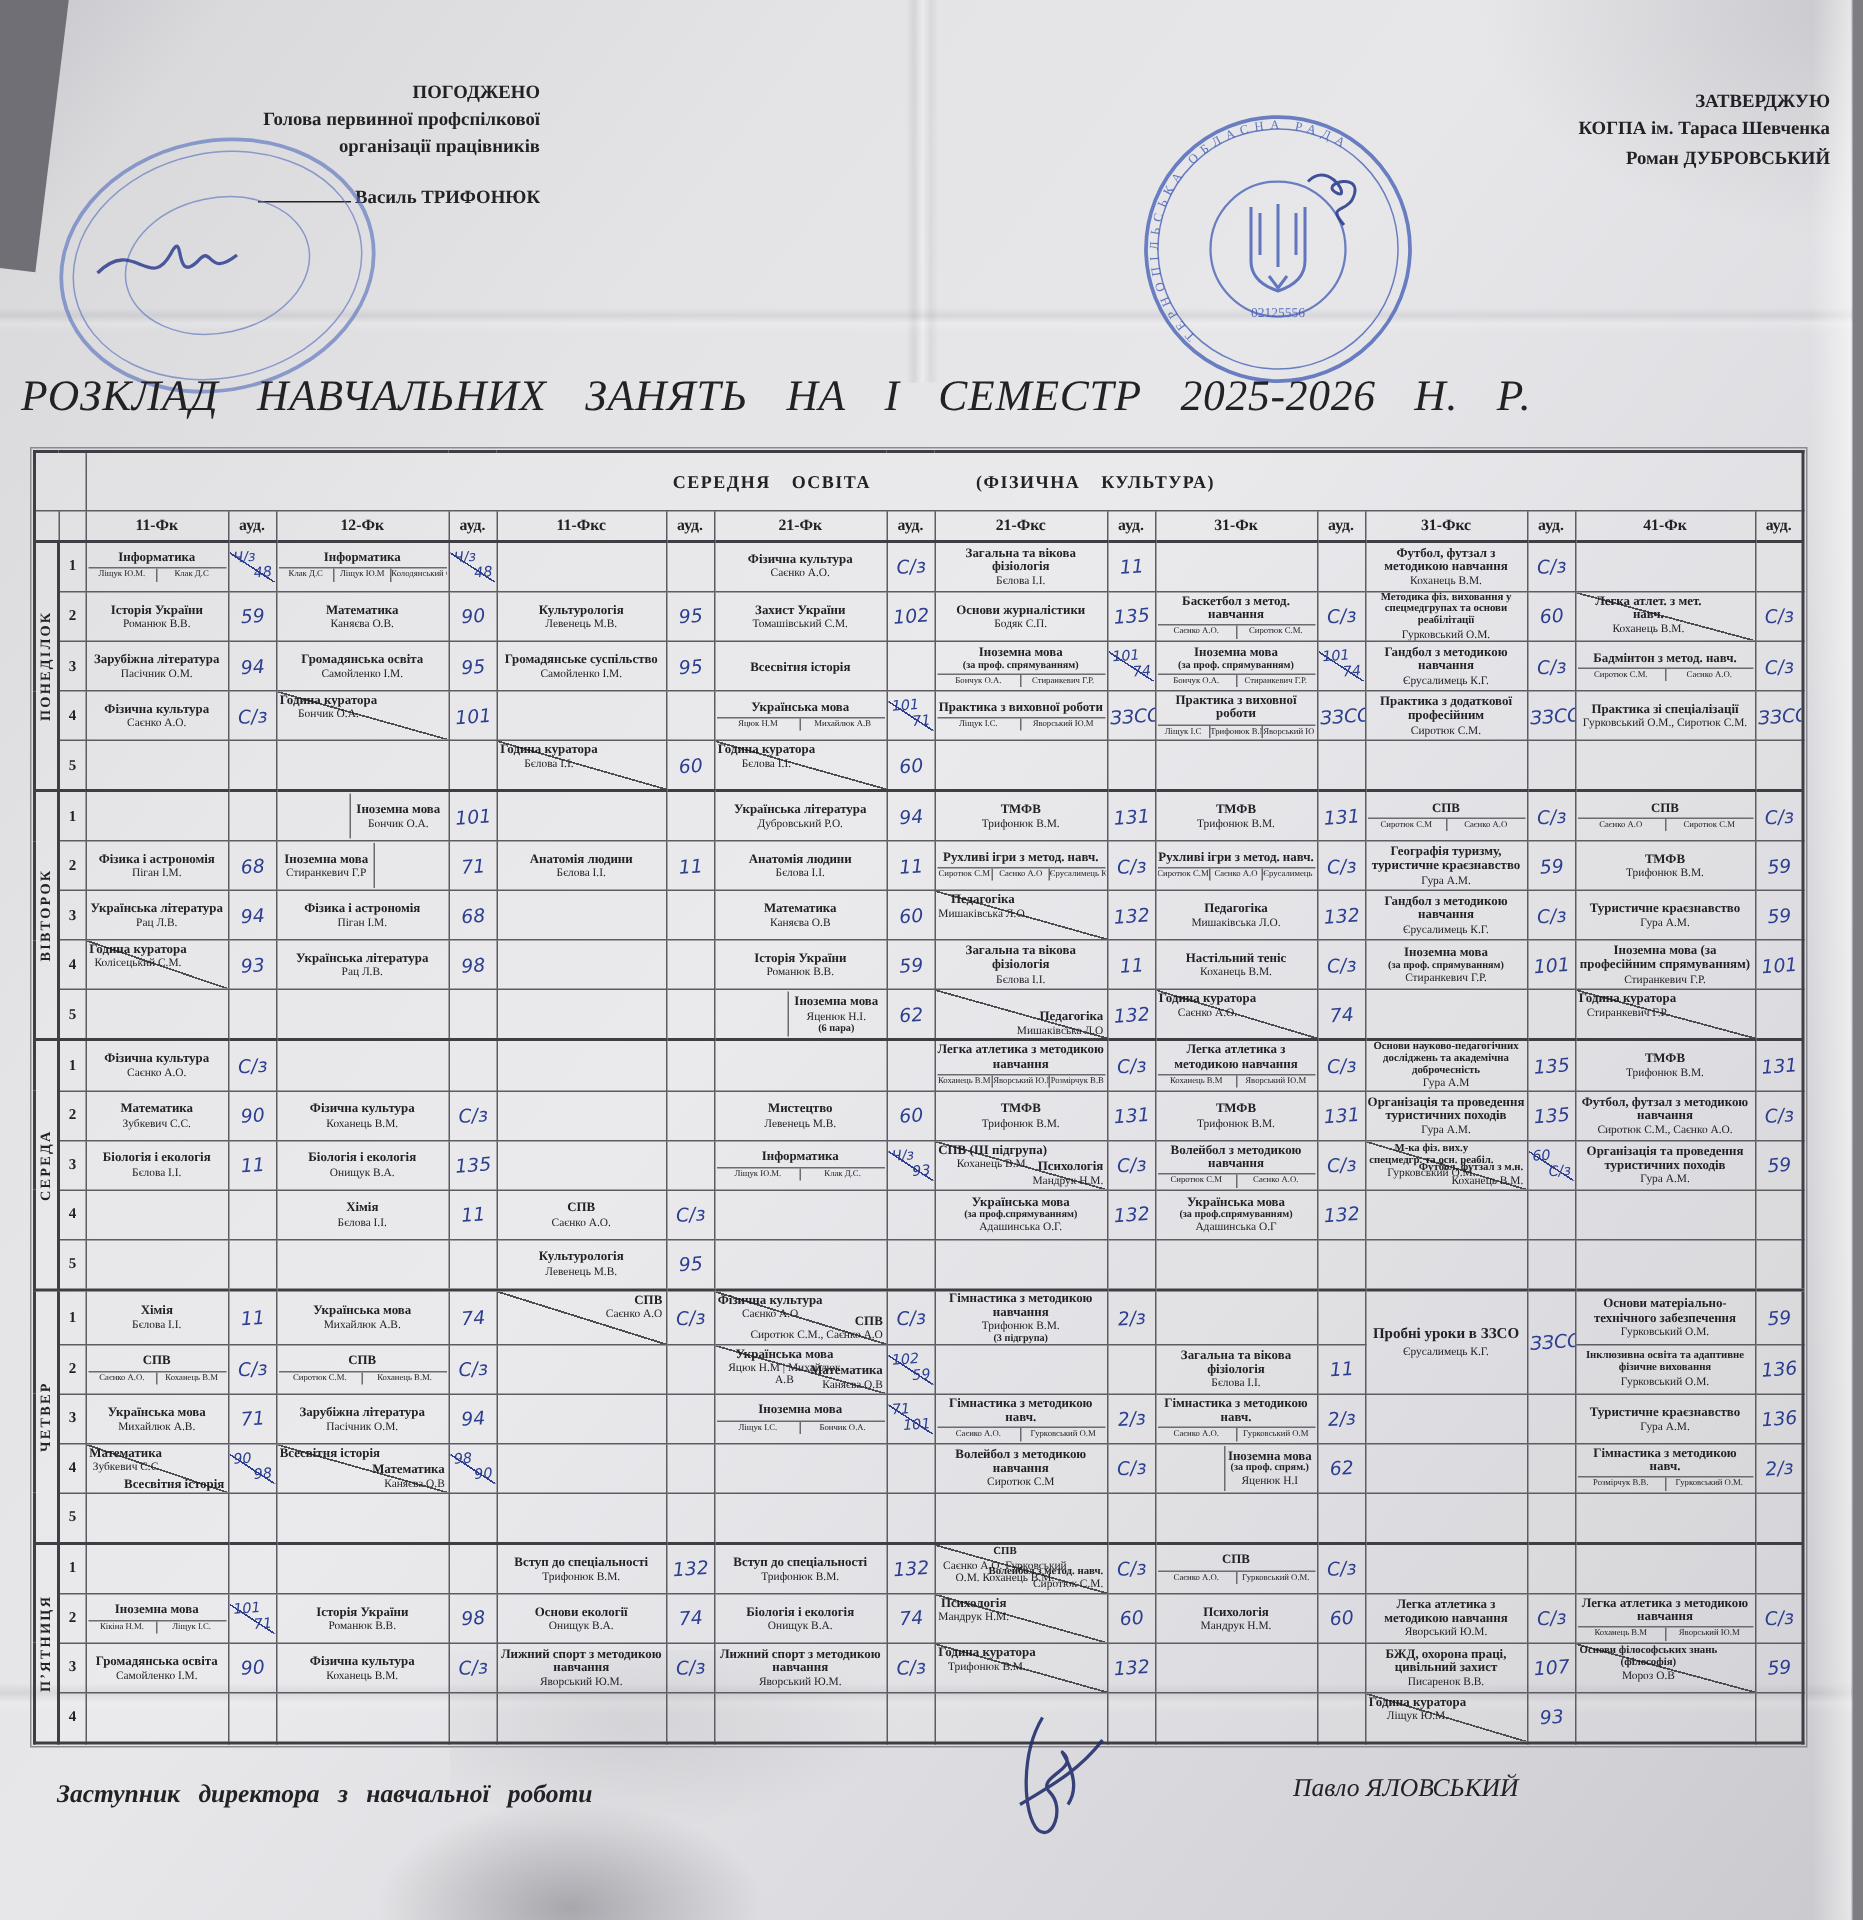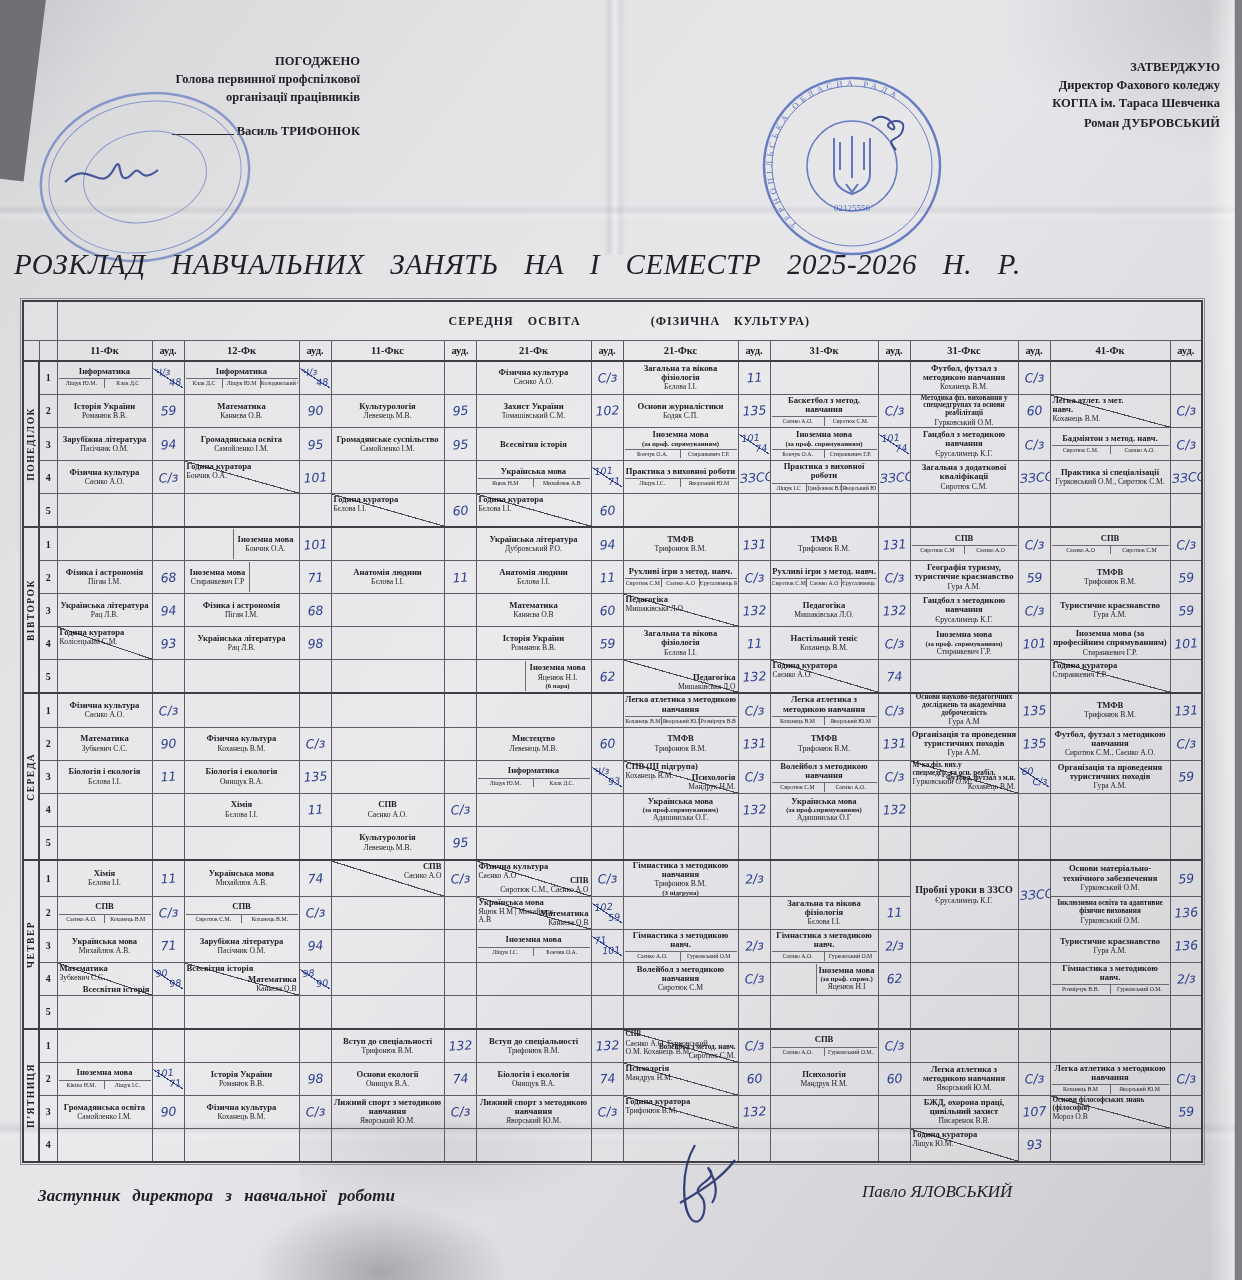--- a/index.html
+++ b/index.html
@@ -43,21 +43,21 @@
   td.cell{position:relative;height:32px;text-align:center;vertical-align:middle;}
   .subj{font-weight:bold;font-size:8.6px;line-height:1.08;font-family:"Liberation Serif",serif;}
   .subj.sm{font-size:7.2px;}
   .subj.big{font-size:10px;}
   .note{font-size:6.8px;font-weight:bold;line-height:1.05;}
   .tch{font-size:7.6px;line-height:1.1;margin-top:1px;}
   .ttrow{display:flex;border-top:1px solid #6b6b70;margin-top:2px;}
   .ttrow span{flex:1;border-left:1px solid #6b6b70;font-size:5.8px;line-height:1.1;padding:1px 0;white-space:nowrap;overflow:hidden;}
   .ttrow span:first-child{border-left:none;}
   .dline{position:absolute;inset:0;background:linear-gradient(to right top,transparent 48.8%,#4c4c52 48.8%,#4c4c52 50.6%,transparent 50.6%);}
-  .pos-tl{position:absolute;left:2px;top:1px;max-width:78%;text-align:left;}
+  .pos-tl{position:absolute;left:2px;top:1px;max-width:78%;text-align:center;}
   .pos-br{position:absolute;right:2px;bottom:1px;max-width:78%;text-align:right;}
   .pos-tr{position:absolute;right:2px;top:1px;max-width:70%;text-align:right;}
   .half-r{margin-left:42%;border-left:1px solid #6b6b70;min-height:30px;display:flex;flex-direction:column;justify-content:center;}
   .half-l{margin-right:42%;border-right:1px solid #6b6b70;min-height:30px;display:flex;flex-direction:column;justify-content:center;}
   td.audcell{text-align:center;vertical-align:middle;}
   .aud{font-family:"DejaVu Sans",sans-serif;font-style:italic;color:#2c3e90;font-size:12.5px;transform:rotate(-4deg);}
   .aud.two{font-size:9.5px;line-height:1.15;background:linear-gradient(to right top,transparent 47%,#2c3e90 47%,#2c3e90 50%,transparent 50%);}
   .aud.two span{display:block;}
   .aud.two span:first-child{text-align:left;padding-left:2px;}
   .aud.two span:last-child{text-align:right;padding-right:2px;}
@@ -94,21 +94,20 @@
       <ellipse cx="125" cy="115" rx="105" ry="83" stroke-width="2.5"></ellipse>
       <ellipse cx="125" cy="115" rx="97" ry="75" stroke-width="1"></ellipse>
       <ellipse cx="125" cy="115" rx="62" ry="45" stroke-width="1"></ellipse>
       <ellipse cx="125" cy="115" rx="80" ry="60" stroke-width="0" stroke-dasharray="2 3" opacity="0.5"></ellipse>
     </g>
     <path d="M45,120 C70,95 80,135 95,105 C103,92 96,128 112,112 C122,100 118,124 138,108" stroke="#2e3f8f" stroke-width="2.2" fill="none" opacity="0.85"></path>
   </svg>
 
   <div class="appr appr-right">
     <div>ЗАТВЕРДЖУЮ</div>
-    <div>Директор Фахового коледжу</div>
     <div>КОГПА ім. Тараса Шевченка</div>
     <div class="nm">Роман ДУБРОВСЬКИЙ</div>
   </div>
 
   <svg class="decor" style="left:752px;top:66px" width="200" height="200" viewBox="0 0 200 200">
     <defs>
       <path id="ringTop" d="M100,180 A80,80 0 1,1 100.2,180"></path>
     </defs>
     <g stroke="#4a63b8" fill="none" opacity="0.8">
       <circle cx="100" cy="100" r="88" stroke-width="2.5"></circle>
@@ -423,21 +422,21 @@
               <div class="ttrow">
                 <span>Ліщук І.С</span>
                 <span>Трифонюк В.М</span>
                 <span>Яворський Ю.М</span>
               </div>
             </td>
             <td class="audcell">
               <div class="aud">ЗЗСО</div>
             </td>
             <td class="cell">
-              <div class="subj">Загальна з  додаткової кваліфікації</div>
+              <div class="subj">Практика з  додаткової професійним</div>
               <div class="tch">Сиротюк С.М.</div>
             </td>
             <td class="audcell">
               <div class="aud">ЗЗСО</div>
             </td>
             <td class="cell">
               <div class="subj">Практика зі спеціалізації</div>
               <div class="tch">Гурковський О.М., Сиротюк С.М.</div>
             </td>
             <td class="audcell">

